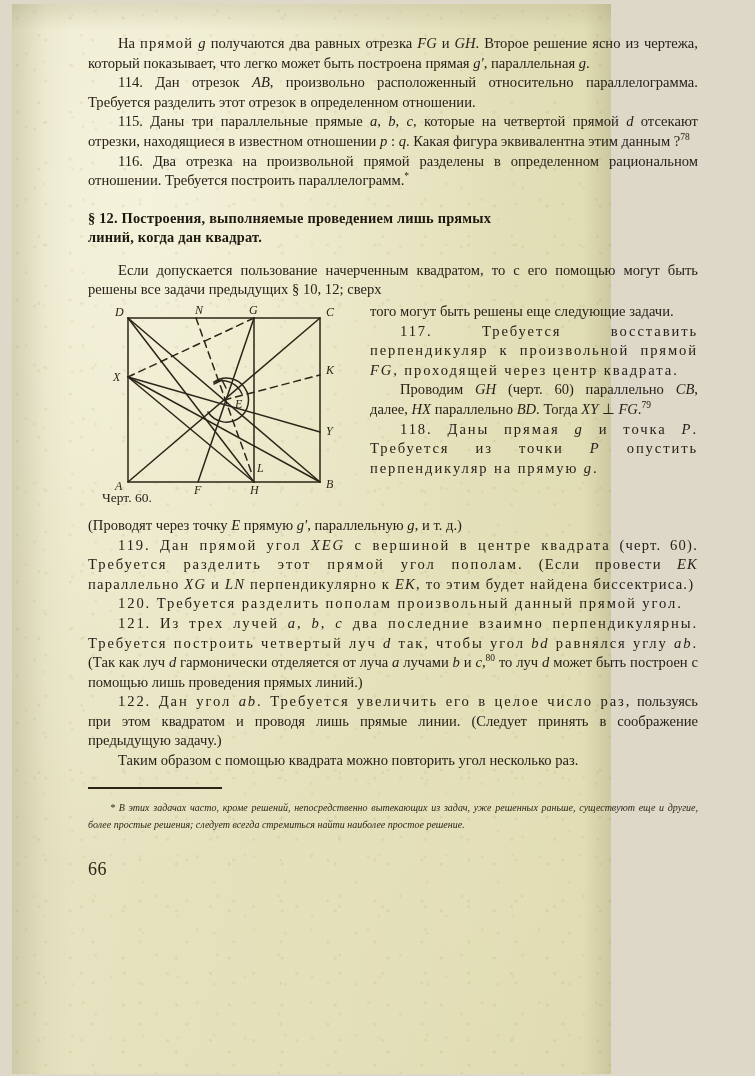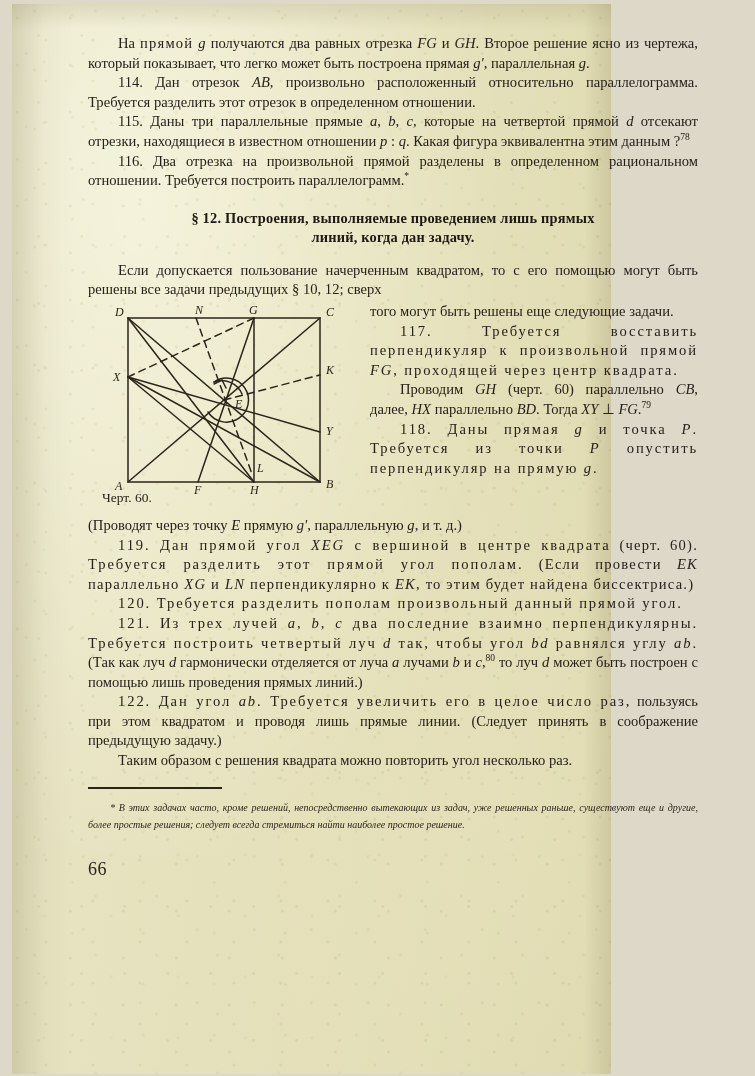--- a/index.html
+++ b/index.html
@@ -94,21 +94,21 @@
     vertical-align: super;
     line-height: 0;
   }
   
   .sp { letter-spacing: 1.9px; }
   .sp2 { letter-spacing: 1.2px; }
 
   
   #heading {
     margin: 18px 0 14px 0;
-    text-align: center;
+    text-align: left;
     font-weight: bold;
     font-size: 14.4px;
     line-height: 19px;
     letter-spacing: .2px;
     color: #1d1810;
   }
   #heading .l2 { display: block; }
 
   
   #figwrap {
@@ -182,21 +182,21 @@
       <p>На <span class="sp2">прямой</span> <i>g</i> получаются два равных отрезка <i>FG</i> и <i>GH</i>. Второе решение ясно из чертежа, который показывает, что легко может быть построена прямая <i>g'</i>, параллельная <i>g</i>.</p>
 
       <p>114. Дан отрезок <i>AB</i>, произвольно расположенный относительно параллелограмма. Требуется разделить этот отрезок в определенном отношении.</p>
 
       <p>115. Даны три параллельные прямые <i>a</i>, <i>b</i>, <i>c</i>, которые на четвертой прямой <i>d</i> отсекают отрезки, находящиеся в известном отношении <i>p</i> : <i>q</i>. Какая фигура эквивалентна этим данным ?<span class="sup">78</span></p>
 
       <p>116. Два отрезка на произвольной прямой разделены в определенном рациональном отношении. Требуется построить параллелограмм.<span class="sup">*</span></p>
 
       <div id="heading">
         <span class="l1">§ 12. Построения, выполняемые проведением лишь прямых</span>
-        <span class="l2">линий, когда дан задачу.</span>
+        <span class="l2">линий, когда дан квадрат.</span>
       </div>
 
       <p>Если допускается пользование начерченным квадратом, то с его помощью могут быть решены все задачи предыдущих § 10, 12; сверх</p>
 
       <div id="figwrap">
 
         <div id="figure">
           <svg width="250" height="190" viewBox="0 0 250 190">
             <g stroke="#2b2519" fill="none" stroke-width="1.5" stroke-linecap="round">
 
@@ -259,21 +259,21 @@
       <p class="noind">(Проводят через точку <i>E</i> прямую <i>g'</i>, параллельную <i>g</i>, и т. д.)</p>
 
       <p class="sp2"><span class="sp">119. Дан прямой угол <i>XEG</i> с вершиной в центре квадрата</span> (черт. 60). <span class="sp">Требуется разделить этот прямой угол пополам.</span> (Если провести <i>EK</i> параллельно <i>XG</i> и <i>LN</i> перпендикулярно к <i>EK</i>, то этим будет найдена биссектриса.)</p>
 
       <p class="sp">120. Требуется разделить пополам произвольный данный прямой угол.</p>
 
       <p><span class="sp">121. Из трех лучей <i>a</i>, <i>b</i>, <i>c</i> два последние взаимно перпендикулярны. Требуется построить четвертый луч <i>d</i> так, чтобы угол <i>bd</i> равнялся углу <i>ab</i>.</span> (Так как луч <i>d</i> гармонически отделяется от луча <i>a</i> лучами <i>b</i> и <i>c</i>,<span class="sup">80</span> то луч <i>d</i> может быть построен с помощью лишь проведения прямых линий.)</p>
 
       <p><span class="sp">122. Дан угол <i>ab</i>. Требуется увеличить его в целое число раз,</span> пользуясь при этом квадратом и проводя лишь прямые линии. (Следует принять в соображение предыдущую задачу.)</p>
 
-      <p>Таким образом с решения квадрата можно повторить угол несколько раз.</p>
+      <p>Таким образом с помощью квадрата можно повторить угол несколько раз.</p>
 
       <div id="rule"></div>
 
       <div id="footnote">
         <span>*</span>
         <span>В этих задачах часто, кроме решений, непосредственно вытекающих из задач, уже решенных раньше, существуют еще и другие, более простые решения; следует всегда стремиться найти наиболее простое решение.</span>
       </div>
 
       <div id="pagenum">66</div>
     </div>

